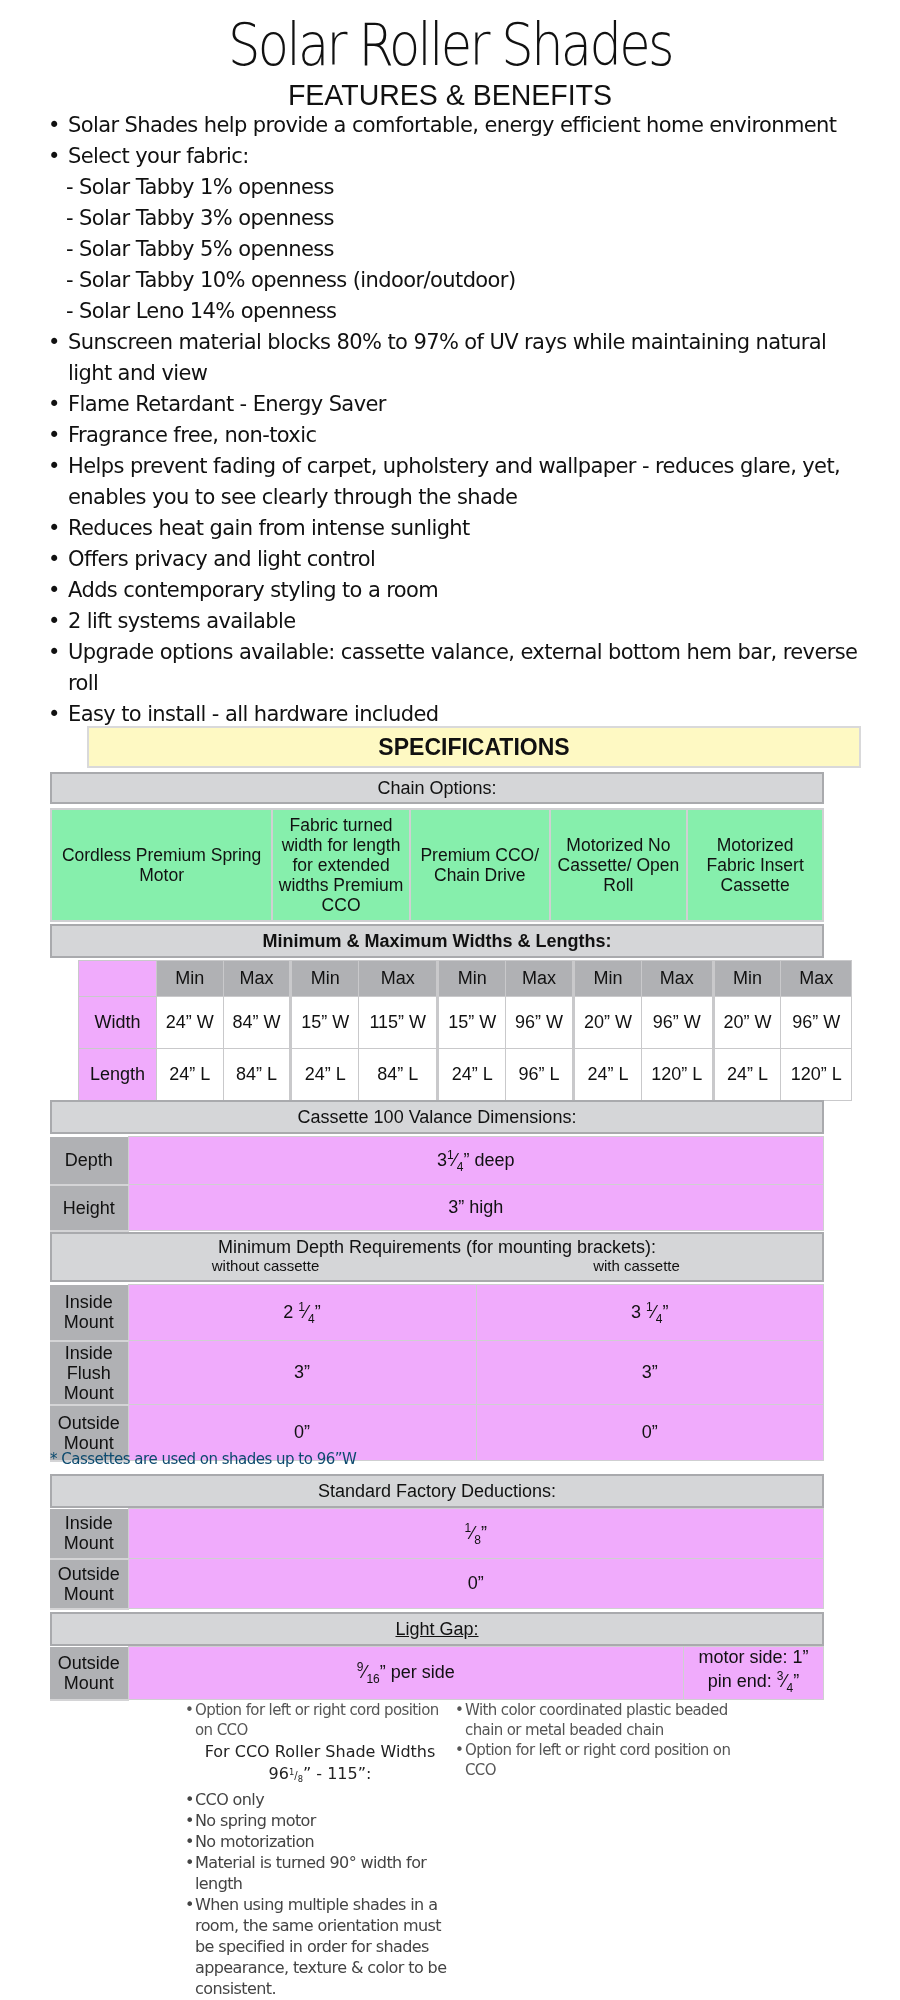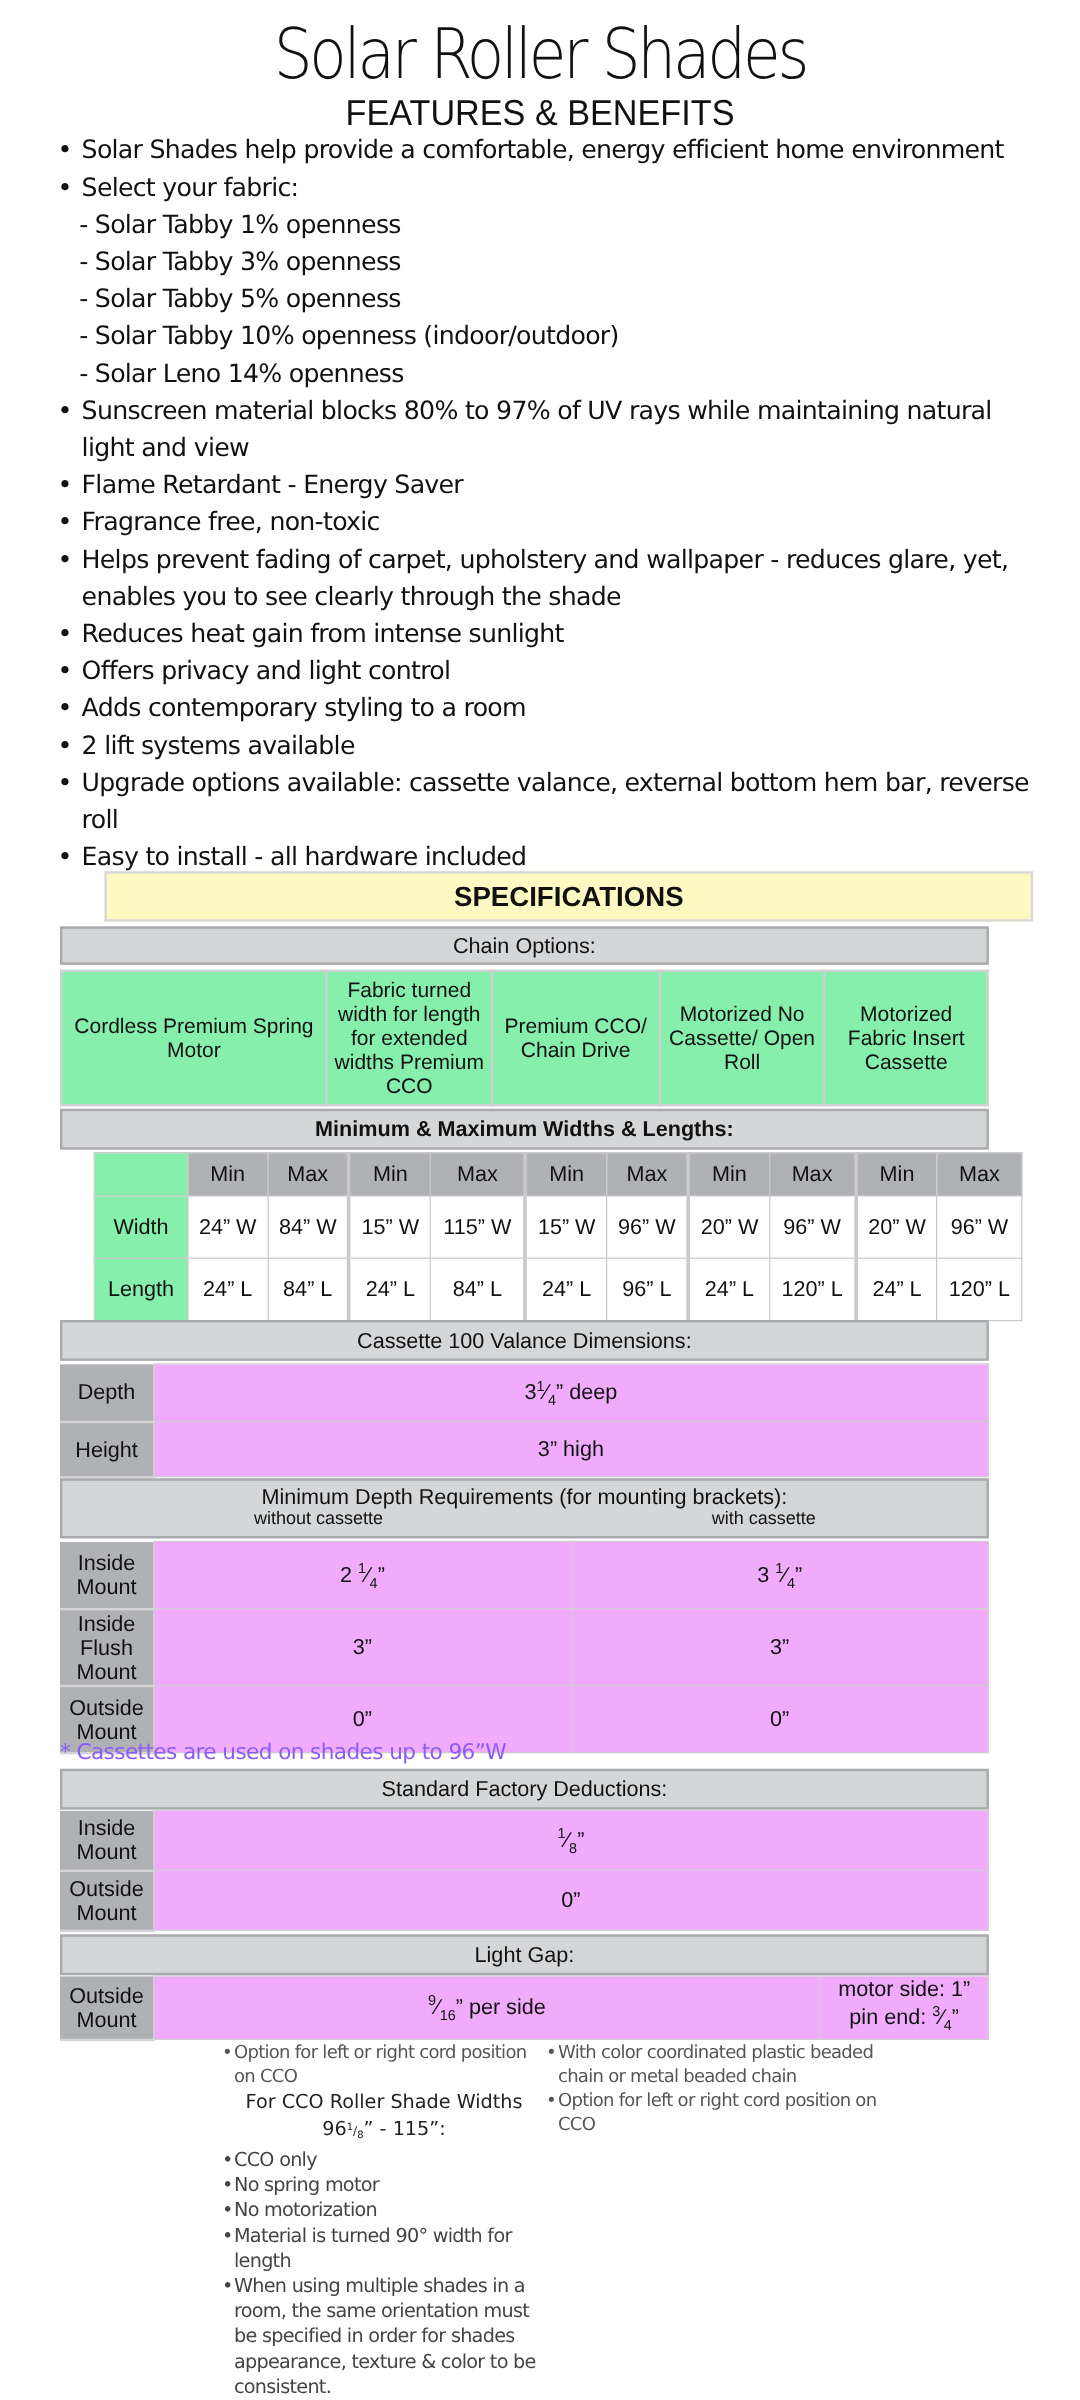--- a/index.html
+++ b/index.html
@@ -27,39 +27,39 @@
   .spec-title{top:726px;height:42px;font-weight:bold;font-size:23px;line-height:38px;}
   .lift-label{top:772px;height:32px;font-size:18px;line-height:28px;}
   .lift-table{top:808px;height:114px;}
   .lift-table table{width:774px;height:114px;}
   .lift-table td{background:#86efac;border:2px solid #cfd0d2;text-align:center;font-size:17.5px;line-height:20px;padding:0 2px;}
   .mm-label{top:924px;height:34px;font-size:18px;line-height:30px;font-weight:bold;}
   .mm-table{top:960px;height:140px;padding-left:28px;}
   .mm-table table{width:774px;height:140px;}
   .mm-table td{border:1px solid #c9c9cb;text-align:center;font-size:18px;}
   .mm-table td.hd{background:#b0b1b4;height:36px;}
-  .mm-table td.rl{background:#86efac;width:78px;font-size:18px;}
+  .mm-table td.rl{background:#f0abfc;width:78px;font-size:18px;}
   .mm-table td.v{background:#fff;height:52px;}
   .mm-table td.sep{border-right:3px solid #c9c9cb;}
 
   .cas-label{top:1100px;height:34px;font-size:18px;line-height:30px;}
   .cas-table{top:1136px;height:96px;}
   .cas-table table,.mdr-table table,.sfd-table table,.lg-table table{width:774px;}
   .rowlbl{background:#b0b1b4;width:78px;text-align:center;font-size:18px;line-height:20px;border-bottom:2px solid #d4d4d6;}
   .val{background:#f0abfc;text-align:center;font-size:18px;border:1px solid #cfcfd1;}
   .mdr-label{top:1232px;height:50px;font-size:18px;}
   .mdr-label .main{line-height:24px;padding-top:1px;}
   .mdr-label .subs{display:flex;font-size:15px;line-height:14px;padding-left:28px;}
   .mdr-label .subs span{flex:1;text-align:center;}
   .mdr-table{top:1284px;}
   .note{position:absolute;left:50px;top:1450px;font-family:"DejaVu Sans",sans-serif;
-        font-size:18px;color:#8b5cf6;letter-spacing:-0.5px;}
+        font-size:15px;color:#0c4a6e;letter-spacing:-0.5px;}
   .sfd-label{top:1474px;height:34px;font-size:18px;line-height:30px;}
   .sfd-table{top:1508px;}
-  .lg-label{top:1612px;height:34px;font-size:18px;line-height:30px;}
+  .lg-label{top:1612px;height:34px;font-size:18px;line-height:30px;text-decoration:underline;}
   .lg-table{top:1646px;}
 
   .frac{display:inline-block;position:relative;font-size:18px;}
   .frac sup{font-size:12px;vertical-align:7px;}
   .frac sub{font-size:12px;vertical-align:-5px;}
 
   .foot{position:absolute;font-family:"DejaVu Sans",sans-serif;color:#555;letter-spacing:-0.6px;}
   .foot .fb{position:relative;padding-left:10px;font-size:15px;line-height:20px;}
   .foot .fb .dot{position:absolute;left:0;}
   .foot-left{left:185px;top:1700px;width:270px;}

